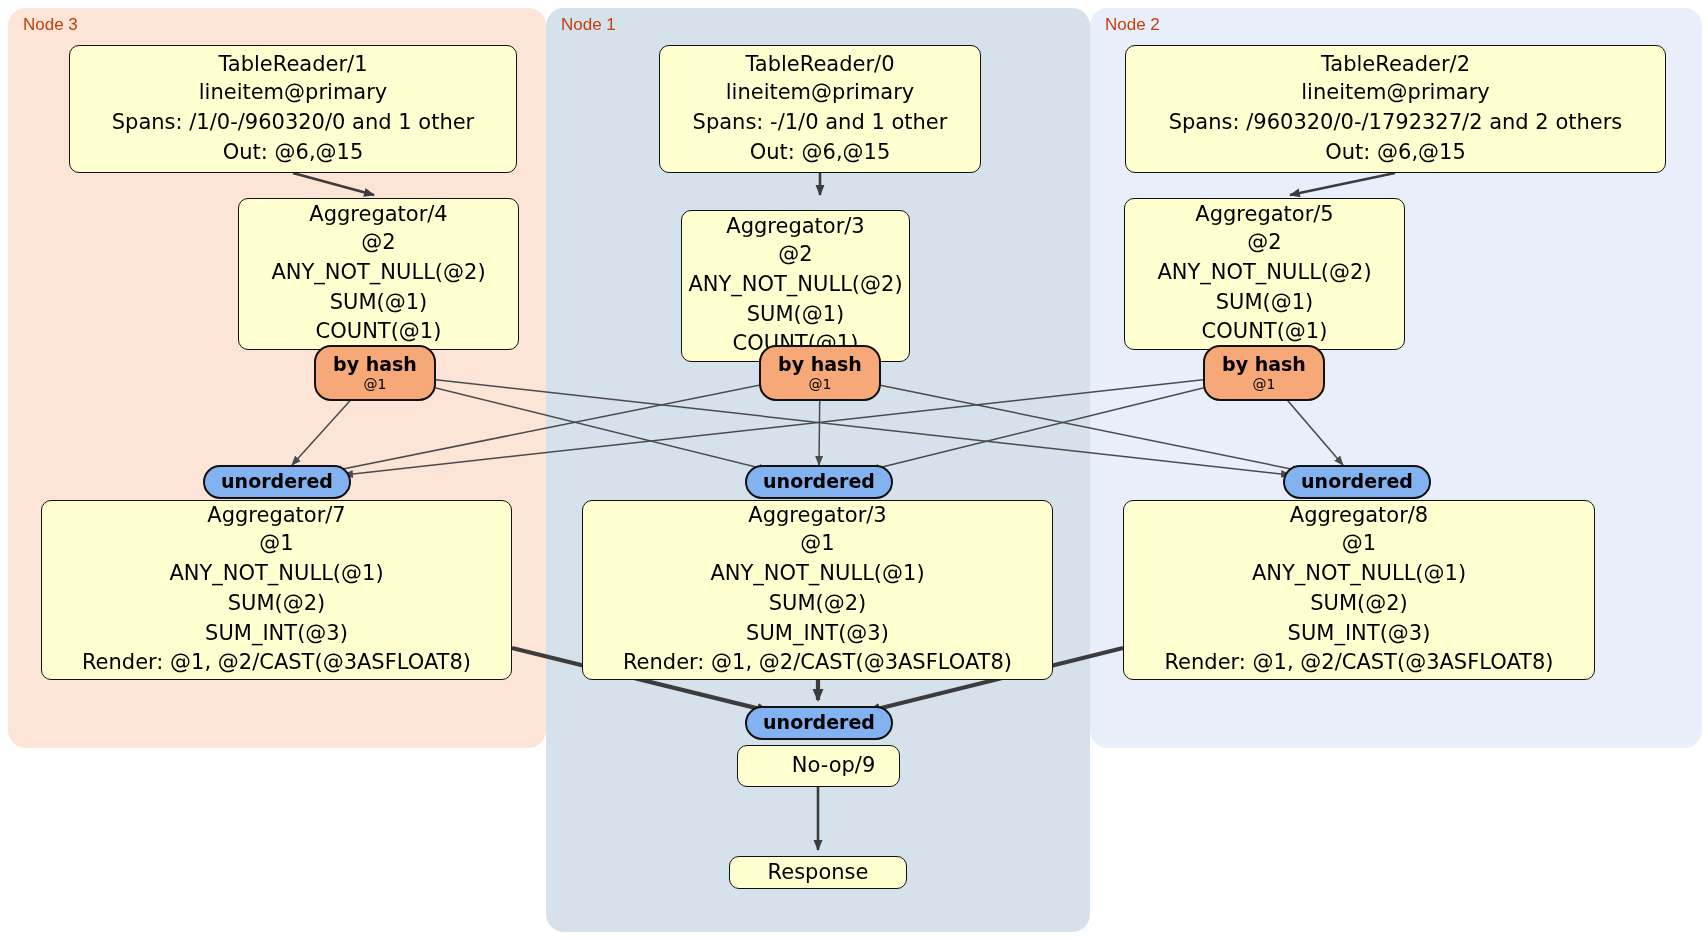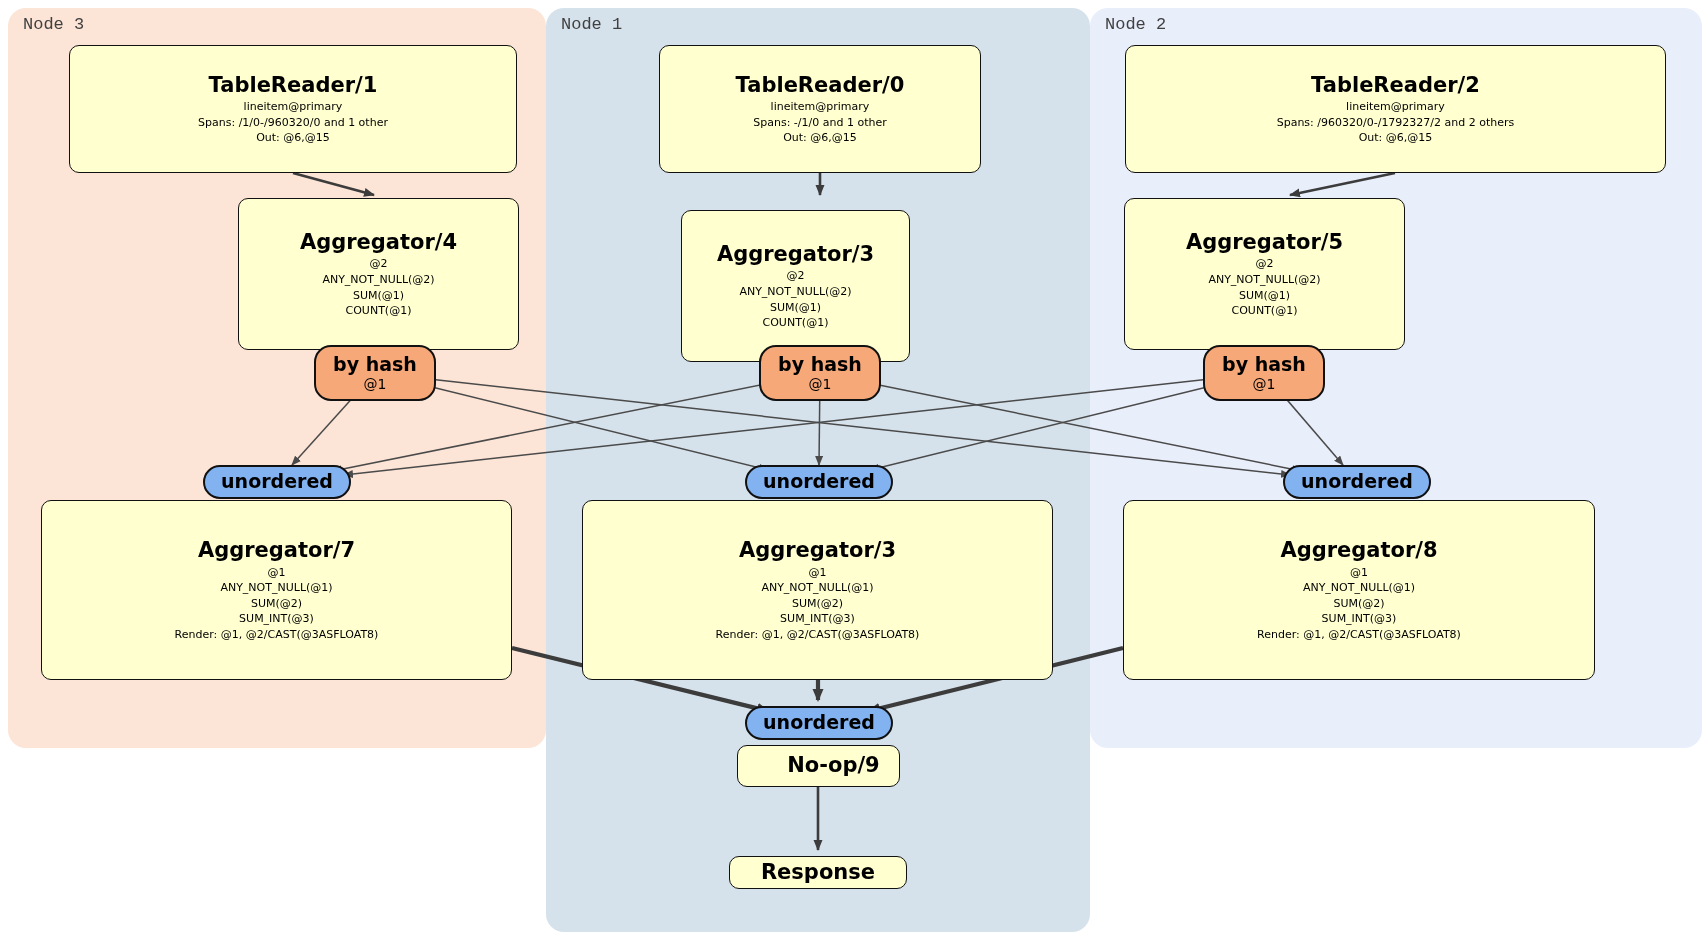--- a/index.html
+++ b/index.html
@@ -4,35 +4,35 @@
 <style>
   :root{
     --node3-bg:#fce4d6; --node1-bg:#d6e2eb; --node2-bg:#e9eefb;
     --box-bg:#ffffd0; --hash-bg:#f6a878; --sync-bg:#82b2f0;
     --edge:#4a4a4a; --edge-thick:#3c3c3c; --line-border:#111111;
   }
   html,body{margin:0;padding:0;background:#ffffff;}
   .canvas{position:relative;width:1708px;height:940px;background:#ffffff;
           font-family:"DejaVu Sans",sans-serif;color:#000;overflow:hidden;}
   .region{position:absolute;border-radius:18px;z-index:0;}
-  .region-label{position:absolute;left:15px;top:7px;font-family:Liberation Mono, monospace;
-          font-size:17px;color:#404040;white-space:nowrap;}
+  .region-label{position:absolute;left:15px;top:7px;font-family:Liberation Sans, sans-serif;
+          font-size:17px;color:#c2410c;white-space:nowrap;}
   #edge-layer{position:absolute;left:0;top:0;z-index:1;}
   #edge-layer line{stroke:var(--edge);}
   #edge-layer line.thin{stroke-width:1.5px;}
   #edge-layer line.med{stroke-width:2.6px;stroke:var(--edge-thick);}
   #edge-layer line.thick{stroke-width:4.2px;stroke:var(--edge-thick);}
   #edge-layer marker path{fill:var(--edge);}
   #edge-layer marker.dark path{fill:var(--edge-thick);}
   .gv-node{position:absolute;z-index:2;background:var(--box-bg);
           border:1.7px solid var(--line-border);border-radius:10px;
           display:flex;flex-direction:column;justify-content:center;align-items:center;
           text-align:center;box-sizing:border-box;padding:2px 6px;}
-  .gv-title{font-weight:bold;font-size:21px;line-height:1.3;white-space:nowrap;}
-  .gv-line{font-size:11px;line-height:1.42;white-space:nowrap;}
+  .gv-title{font-weight:normal;font-size:21px;line-height:1.3;white-space:nowrap;}
+  .gv-line{font-size:21px;line-height:1.42;white-space:nowrap;}
   .pill{position:absolute;z-index:3;border:2px solid var(--line-border);box-sizing:border-box;
           display:flex;flex-direction:column;justify-content:center;align-items:center;text-align:center;}
   .pill.hash{background:var(--hash-bg);border-radius:17px;}
   .pill.sync{background:var(--sync-bg);border-radius:17px;}
   .pill-title{font-weight:bold;font-size:19px;line-height:1.15;white-space:nowrap;}
   .pill-sub{font-size:14px;line-height:1.2;white-space:nowrap;}
 </style>
 </head>
 <body>
 

